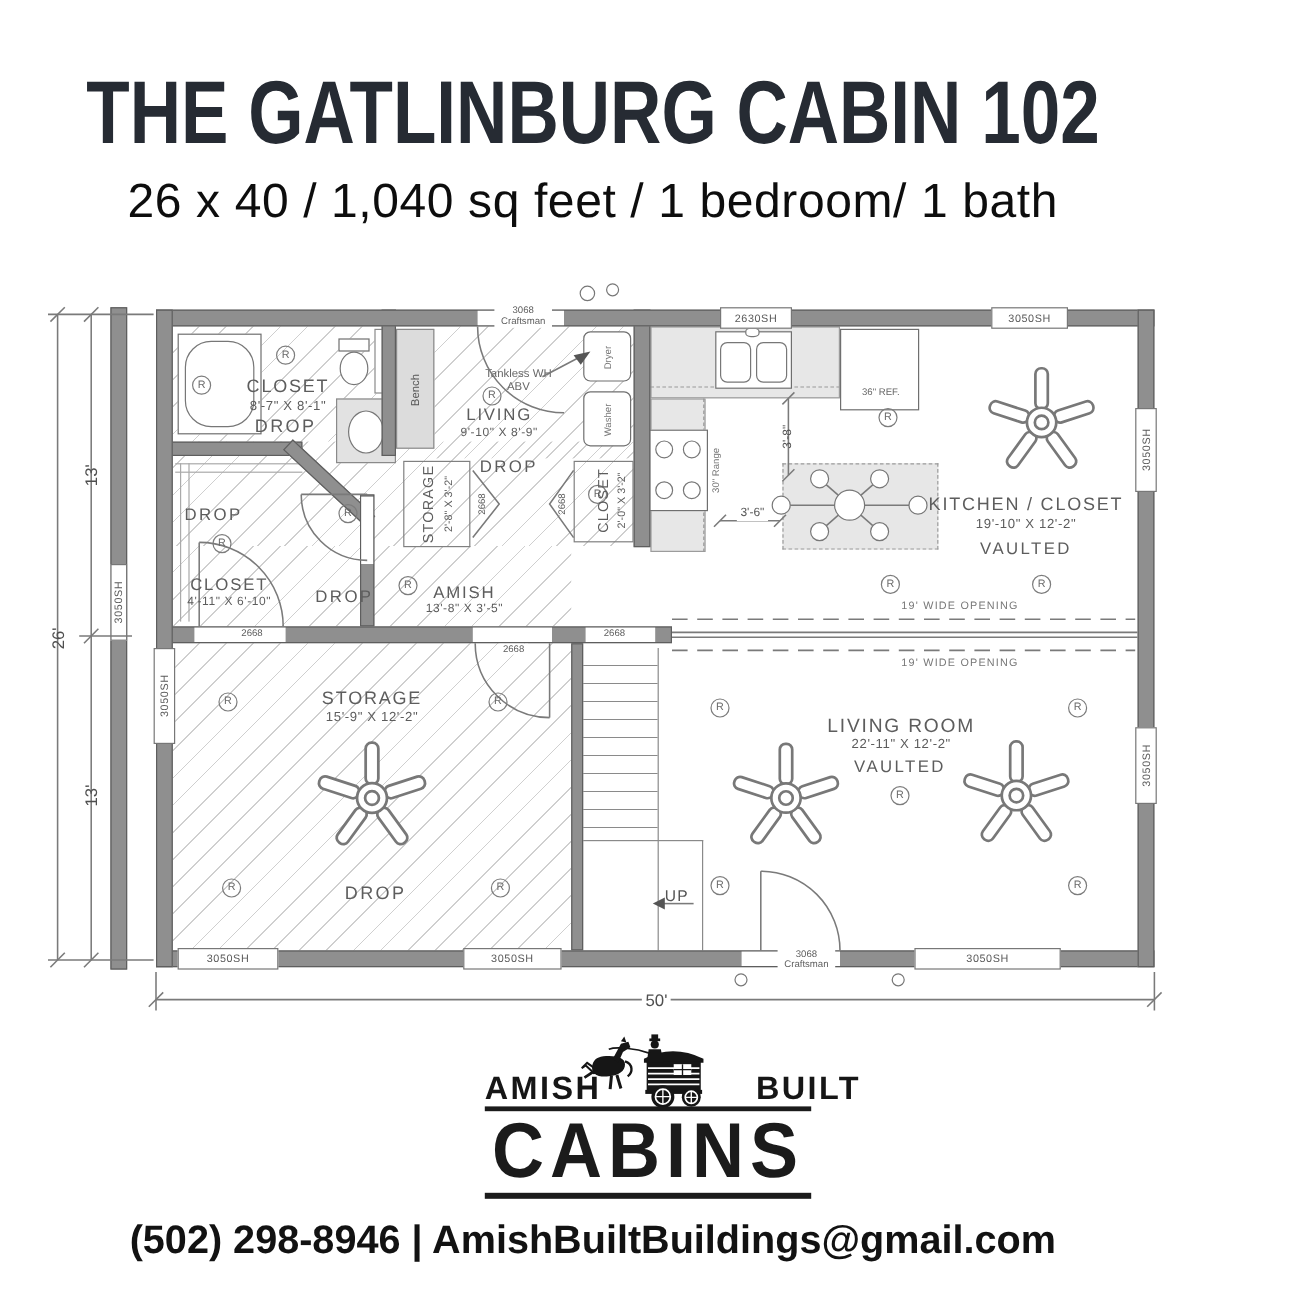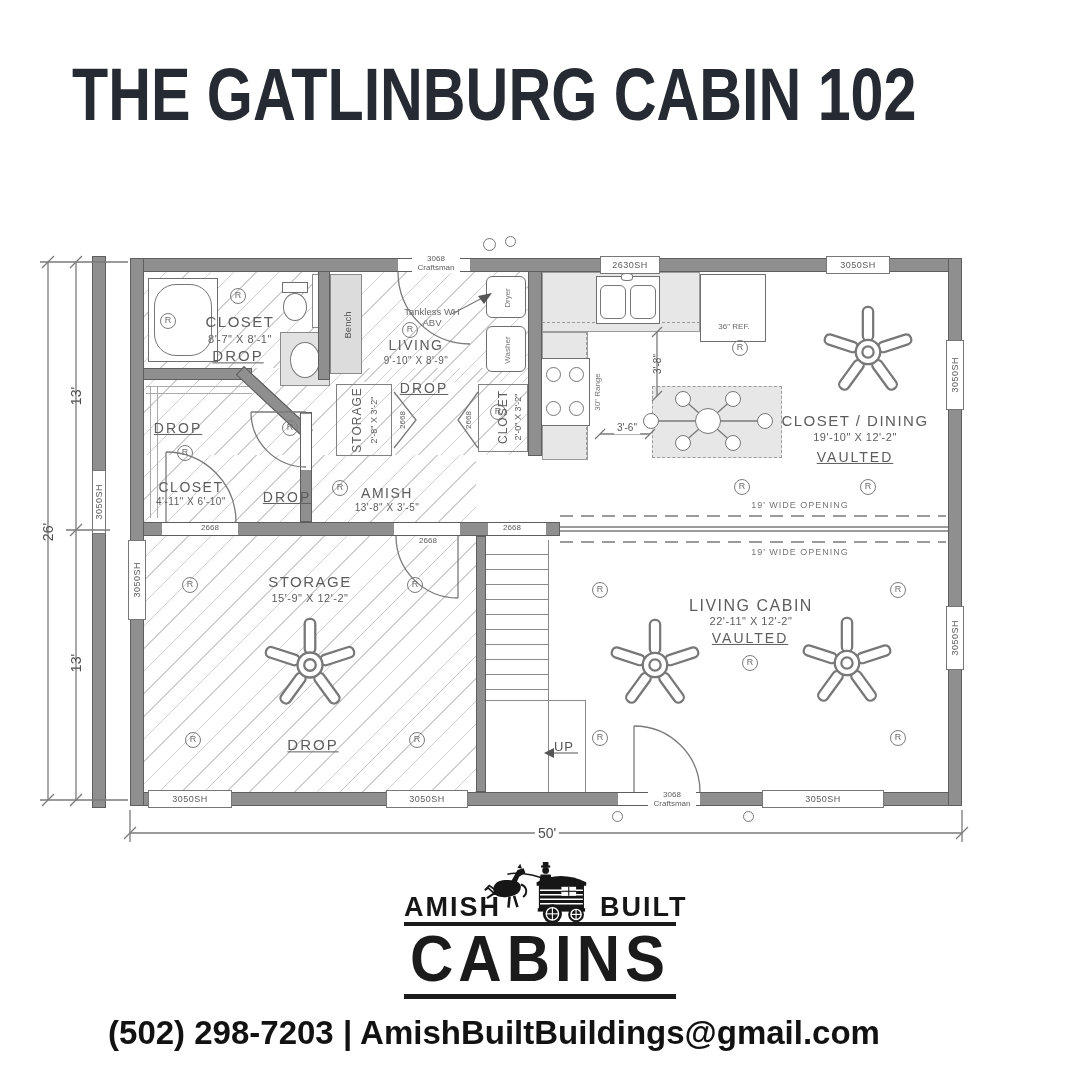--- a/index.html
+++ b/index.html
@@ -23,21 +23,21 @@
   .win.v>span{transform:rotate(180deg);}
   .counter{position:absolute;background:#e7e7e7;border:1px solid #9c9c9c;box-sizing:border-box;}
   .fixture{position:absolute;background:#fff;border:1.5px solid #6f6f6f;box-sizing:border-box;}
   .lbl{position:absolute;color:#5d5d5d;text-align:center;white-space:nowrap;
        transform:translate(-50%,-50%);line-height:1.15;}
   .lbl.bg{background:#fff;padding:0 3px;}
   .vlbl{position:absolute;color:#5d5d5d;white-space:nowrap;writing-mode:vertical-rl;
         transform:translate(-50%,-50%) rotate(180deg);text-align:center;}
   .room{font-size:15px;letter-spacing:1.5px;}
   .dims{font-size:11px;letter-spacing:.5px;}
-  .drop{font-size:14px;letter-spacing:2px;text-decoration:underline;}
+  .drop{font-size:14px;letter-spacing:2px;}
   .tiny{font-size:8px;text-align:center;}
   .r{position:absolute;width:14px;height:14px;border:1px solid #7c7c7c;border-radius:50%;
      color:#6a6a6a;font-size:9px;line-height:13px;text-align:center;
      transform:translate(-50%,-50%);background:#fff0;}
   .dim{font-size:14px;color:#4f4f4f;}
   .circ{position:absolute;border:1.3px solid #777;border-radius:50%;background:#fff;box-sizing:border-box;}
   .dashv{position:absolute;border-left:1px dashed #9a9a9a;}
   .dashh{position:absolute;border-top:1px dashed #9a9a9a;}
   svg.overlay{position:absolute;left:0;top:0;pointer-events:none;}
   
@@ -47,20 +47,21 @@
   .logo-bar{position:absolute;background:#1b1b1b;}
   .footer{position:absolute;left:0;top:1014px;width:100%;text-align:center;
           font-size:33px;font-weight:700;color:#121212;letter-spacing:0px;}
 </style>
 </head>
 <body>
 
 <div id="canvas">
 
   <div class="title"><span>THE GATLINBURG CABIN 102</span></div>
+  <div class="subtitle">26 x 40 / 1,040 sq feet / 1 bedroom/ 1 bath</div>
 
   <div class="abs" style="left:0;top:0;width:1080px;height:1080px;">
 
     <div class="hatch" style="left:144px;top:272px;width:174px;height:96px;"></div>
     <div class="hatch" style="left:362px;top:272px;width:166px;height:110px;"></div>
     <div class="hatch" style="left:144px;top:368px;width:384px;height:87px;"></div>
     <div class="hatch" style="left:144px;top:455px;width:332px;height:67px;"></div>
     <div class="hatch" style="left:144px;top:536px;width:332px;height:256px;"></div>
 
     <div class="counter" style="left:542px;top:272px;width:158px;height:60px;"></div>
@@ -295,24 +296,24 @@
     <div class="vlbl" style="left:518px;top:417px;font-size:9px;">2'-0" X 3'-2"</div>
     <div class="lbl room" style="left:191px;top:487px;font-size:14px;">CLOSET</div>
     <div class="lbl dims" style="left:191px;top:502px;font-size:10px;">4'-11" X 6'-10"</div>
     <div class="lbl drop" style="left:178px;top:428px;">DROP</div>
     <div class="lbl room" style="left:387px;top:493px;font-size:14px;">AMISH</div>
     <div class="lbl dims" style="left:387px;top:508px;font-size:10px;">13'-8" X 3'-5"</div>
     <div class="lbl drop" style="left:287px;top:497px;">DROP</div>
     <div class="lbl room" style="left:310px;top:582px;">STORAGE</div>
     <div class="lbl dims" style="left:310px;top:598px;">15'-9" X 12'-2"</div>
     <div class="lbl drop" style="left:313px;top:745px;font-size:15px;">DROP</div>
-    <div class="lbl room" style="left:855px;top:421px;">CLOSET / DINING</div>
+    <div class="lbl room" style="left:855px;top:421px;">KITCHEN / CLOSET</div>
     <div class="lbl dims" style="left:855px;top:437px;">19'-10" X 12'-2"</div>
     <div class="lbl drop" style="left:855px;top:457px;">VAULTED</div>
-    <div class="lbl room" style="left:751px;top:606px;font-size:16px;">LIVING CABIN</div>
+    <div class="lbl room" style="left:751px;top:606px;font-size:16px;">LIVING ROOM</div>
     <div class="lbl dims" style="left:751px;top:621px;">22'-11" X 12'-2"</div>
     <div class="lbl drop" style="left:750px;top:638px;">VAULTED</div>
 
     <div class="lbl" style="left:800px;top:505px;font-size:9px;color:#777;letter-spacing:1px;">19' WIDE OPENING</div>
     <div class="lbl" style="left:800px;top:552px;font-size:9px;color:#777;letter-spacing:1px;">19' WIDE OPENING</div>
 
     <div class="lbl tiny bg" style="left:436px;top:264px;width:42px;white-space:normal;line-height:1.1;">3068 Craftsman</div>
     <div class="lbl tiny bg" style="left:672px;top:800px;width:42px;white-space:normal;line-height:1.1;">3068 Craftsman</div>
     <div class="lbl tiny bg" style="left:210px;top:528px;">2668</div>
     <div class="lbl tiny bg" style="left:428px;top:541px;">2668</div>
@@ -325,21 +326,21 @@
     <div class="vlbl dim bg" style="left:76px;top:663px;">13'</div>
     <div class="lbl dim bg" style="left:547px;top:833px;">50'</div>
     <div class="vlbl bg" style="left:657px;top:364px;font-size:10px;color:#555;">3'-8"</div>
     <div class="lbl bg" style="left:627px;top:428px;font-size:10px;color:#555;">3'-6"</div>
 
     <div class="vlbl" style="left:1038px;top:527px;font-size:15px;color:#3c3c3c;">Front High Gable Windows</div>
   </div>
 
   <div>
     <div class="logo-word" style="left:404px;top:892px;width:76px;text-align:right;">AMISH</div>
-    <div class="logo-word" style="left:600px;top:892px;width:76px;text-align:left;">BUILT</div>
+    <div class="logo-word" style="left:630px;top:892px;width:76px;text-align:left;">BUILT</div>
     <svg class="abs" style="left:478px;top:858px;" width="124" height="70" viewBox="0 0 220 110">
       <g fill="#161616">
 
         <path d="M104,36 Q146,14 192,36 L192,42 L104,42 Z"></path>
         <rect x="108" y="40" width="80" height="44"></rect>
         <rect x="106" y="82" width="84" height="6"></rect>
 
         <rect x="112" y="6" width="16" height="4"></rect>
         <rect x="115" y="0" width="10" height="7"></rect>
         <circle cx="120" cy="15" r="6"></circle>
@@ -379,14 +380,14 @@
       <g stroke="#fff" stroke-width="2">
           <line x1="174" y1="84" x2="174" y2="102"></line>
           <line x1="165" y1="93" x2="183" y2="93"></line>
         </g>
     </svg>
     <div class="logo-bar" style="left:404px;top:922px;width:272px;height:4px;"></div>
     <div class="logo-main">CABINS</div>
     <div class="logo-bar" style="left:404px;top:994px;width:272px;height:5px;"></div>
   </div>
 
-  <div class="footer">(502) 298-7203 | AmishBuiltBuildings@gmail.com</div>
+  <div class="footer">(502) 298-8946 | AmishBuiltBuildings@gmail.com</div>
 </div>
 
 </body></html>

